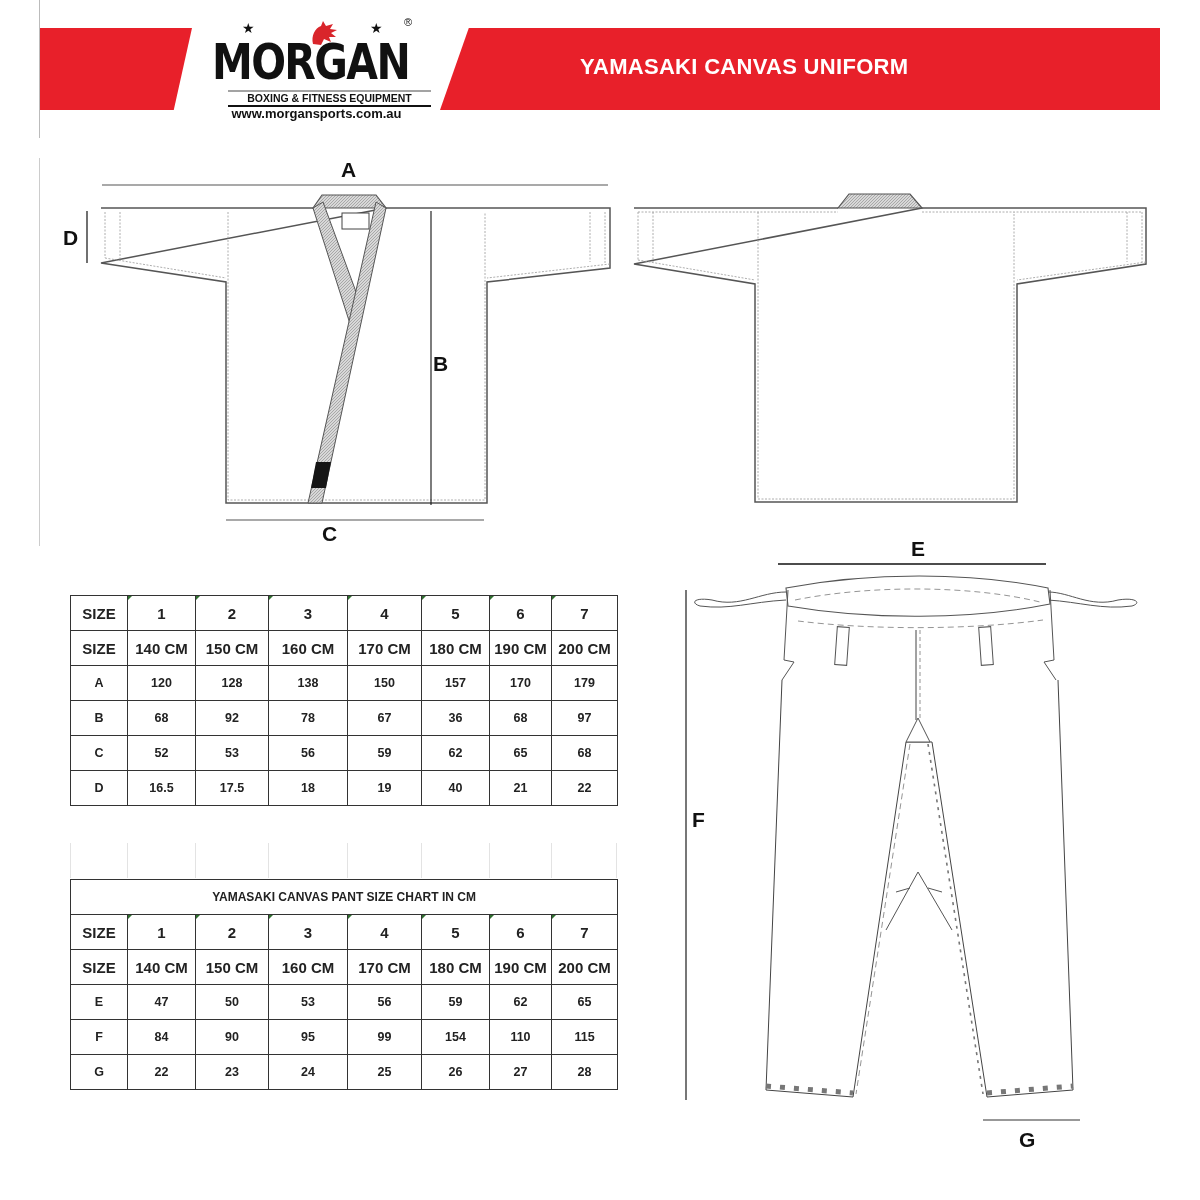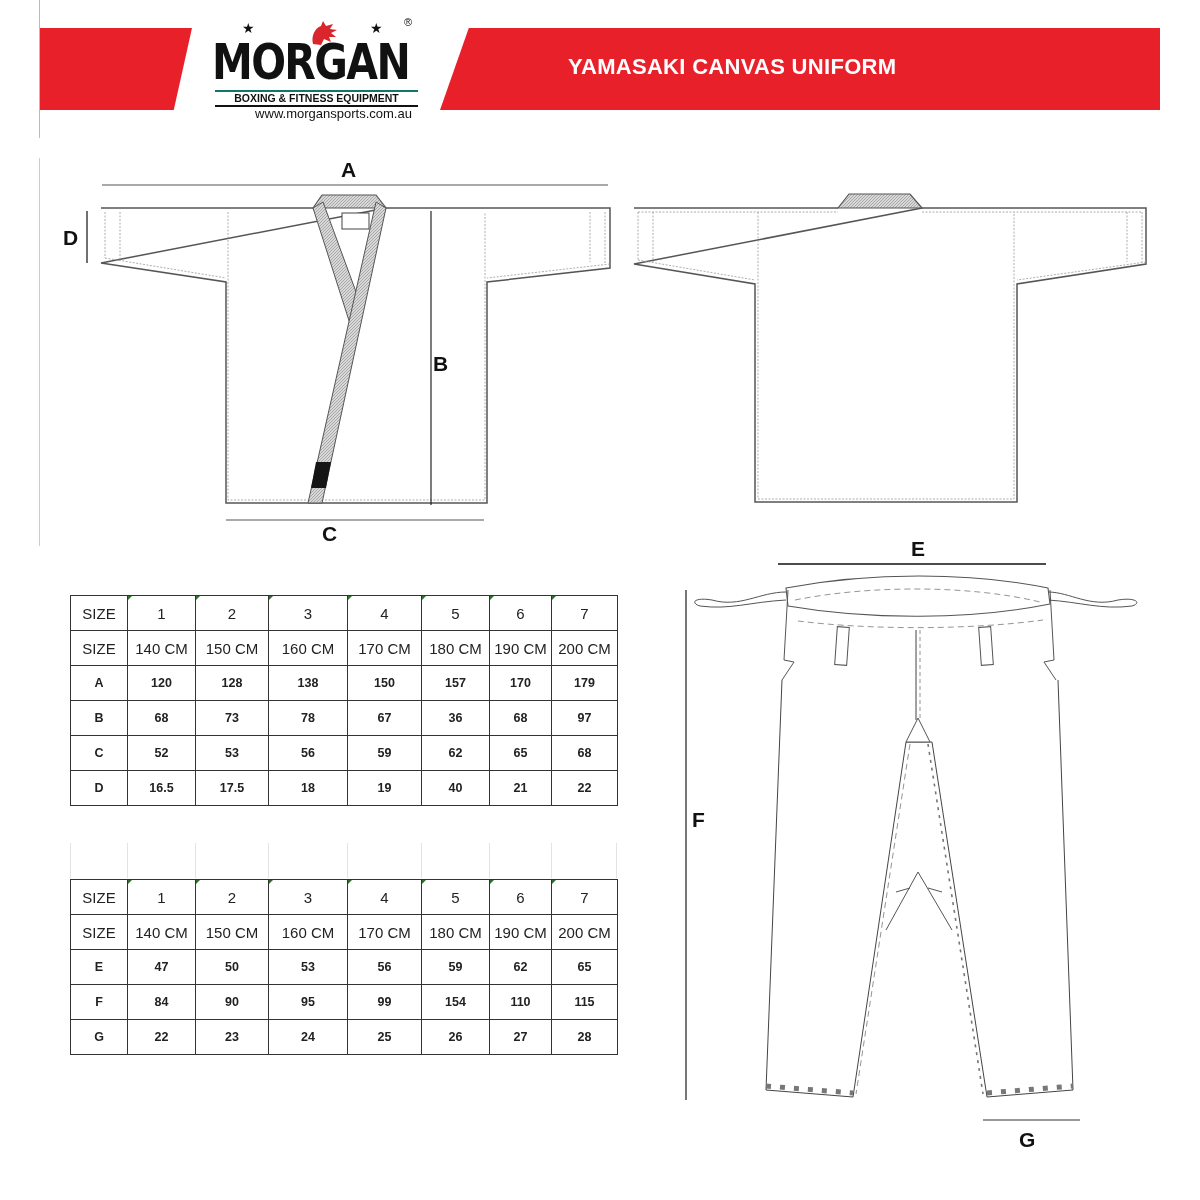--- a/index.html
+++ b/index.html
@@ -1,37 +1,37 @@
 <!DOCTYPE html>
 <html><head>
 <meta charset="utf-8">
 <style>
   html,body{margin:0;padding:0;background:#fff;}
   body{width:1200px;height:1200px;position:relative;overflow:hidden;font-family:"Liberation Sans",sans-serif;color:#111;}
   .abs{position:absolute;}
   
   .banner-left{left:40px;top:28px;width:152px;height:82px;background:#e8202a;clip-path:polygon(0 0,100% 0,88% 100%,0 100%);}
   .banner-right{left:440px;top:28px;width:720px;height:82px;background:#e8202a;clip-path:polygon(4% 0,100% 0,100% 100%,0 100%);}
-  .banner-title{left:568px;top:54px;font-size:22px;font-weight:bold;color:#fff;letter-spacing:0.3px;}
+  .banner-title{left:580px;top:54px;font-size:22px;font-weight:bold;color:#fff;letter-spacing:0.3px;}
   .logo{left:212px;top:18px;width:210px;height:104px;}
   .logo-word{position:absolute;left:0;top:14px;width:206px;font-family:"DejaVu Sans",sans-serif;font-weight:bold;font-size:50px;letter-spacing:-2px;transform:scaleX(0.82);transform-origin:left top;color:#111;line-height:60px;}
-  .logo-sub{position:absolute;left:3px;top:72px;width:203px;border-top:2px solid #0f766e;border-bottom:2px solid #111;font-size:10.5px;font-weight:bold;line-height:13px;text-align:center;white-space:nowrap;}
-  .logo-url{position:absolute;left:20px;top:88px;width:203px;font-size:13px;font-weight:normal;text-align:center;white-space:nowrap;}
+  .logo-sub{position:absolute;left:16px;top:72px;width:203px;border-top:2px solid #a3a3a3;border-bottom:2px solid #111;font-size:10.5px;font-weight:bold;line-height:13px;text-align:center;white-space:nowrap;}
+  .logo-url{position:absolute;left:3px;top:88px;width:203px;font-size:13px;font-weight:bold;text-align:center;white-space:nowrap;}
   .logo-star{position:absolute;font-size:14px;color:#111;}
   .logo-reg{position:absolute;left:192px;top:-2px;font-size:11px;}
   .logo-dragon{position:absolute;left:97px;top:2px;}
   .side-rule-top{left:39px;top:0;width:1px;height:138px;background:#bbb;}
   .side-rule-mid{left:39px;top:158px;width:1px;height:388px;background:#ccc;}
   
   .dim{font-weight:bold;font-size:21px;color:#111;}
   
   table.size{border-collapse:collapse;position:absolute;left:70px;width:547px;font-family:"Liberation Sans",sans-serif;table-layout:fixed;}
   table.size td{border:1px solid #333;text-align:center;font-weight:bold;color:#222;padding:0;}
   table.size tr.title td{height:34px;font-size:12px;font-weight:bold;}
-  table.size tr.hdr td{height:34px;font-size:15px;font-weight:normal;}
+  table.size tr.hdr td{height:34px;font-size:15px;font-weight:bold;}
   table.size tr.val td{height:34px;font-size:12.5px;}
   table.size td.mk{position:relative;}
   table.size td.mk::before{content:"";position:absolute;left:0;top:0;border-top:4px solid #2f6e2f;border-right:4px solid transparent;}
   .spacer-row{position:absolute;left:70px;top:843px;width:547px;height:35px;}
   .spacer-row div{position:absolute;top:0;height:35px;border-left:1px solid #e3e3e3;}
   svg{position:absolute;}
 </style>
 </head>
 <body>
 
@@ -138,21 +138,21 @@
     <td>128</td>
     <td>138</td>
     <td>150</td>
     <td>157</td>
     <td>170</td>
     <td>179</td>
   </tr>
   <tr class="val">
     <td>B</td>
     <td>68</td>
-    <td>73</td>
+    <td>92</td>
     <td>78</td>
     <td>67</td>
     <td>36</td>
     <td>68</td>
     <td>97</td>
   </tr>
   <tr class="val">
     <td>C</td>
     <td>52</td>
     <td>53</td>
@@ -192,20 +192,23 @@
     <col style="width:57px">
       <col style="width:68px">
       <col style="width:73px">
       <col style="width:79px">
       <col style="width:74px">
       <col style="width:68px">
       <col style="width:62px">
       <col style="width:66px">
   </colgroup>
   <tbody>
+      <tr class="title">
+        <td colspan="8">YAMASAKI CANVAS PANT SIZE CHART IN CM</td>
+      </tr>
   <tr class="hdr">
     <td>SIZE</td>
     <td class="mk">1</td>
     <td class="mk">2</td>
     <td class="mk">3</td>
     <td class="mk">4</td>
     <td class="mk">5</td>
     <td class="mk">6</td>
     <td class="mk">7</td>
   </tr>

